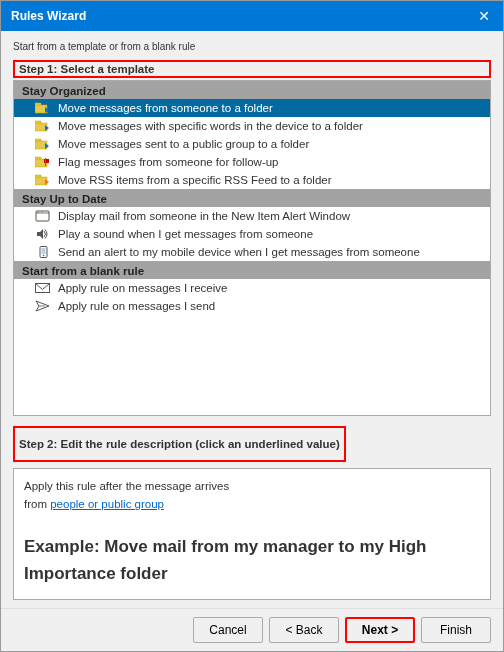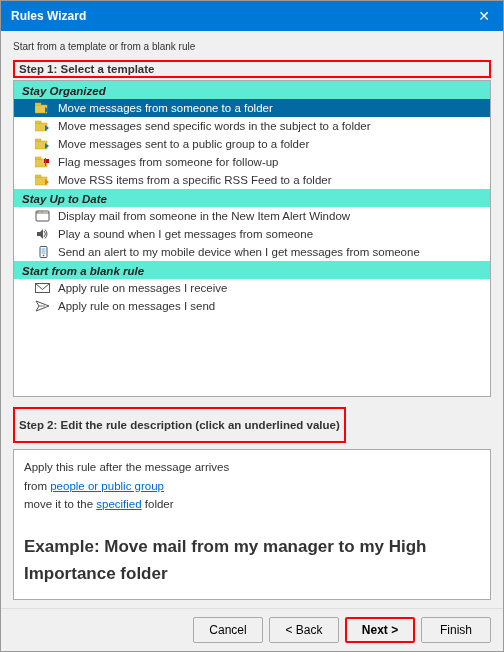--- a/index.html
+++ b/index.html
@@ -70,22 +70,21 @@
       background: white;
       flex: 1;
       overflow-y: auto;
       margin-bottom: 10px;
     }
     .list-group-label {
       font-weight: bold;
       font-size: 11.5px;
       padding: 4px 4px 2px 8px;
       color: #222;
-      background: #5eead4;
-      font-style: italic;
+      background: #a3a3a3;
     }
     .list-item {
       display: flex;
       align-items: center;
       padding: 2px 8px 2px 20px;
       cursor: pointer;
       font-size: 11.5px;
       color: #333;
       user-select: none;
     }
@@ -195,21 +194,21 @@
       </div>
 
       <div class="list-item">
         <div class="list-item-icon">
           <svg class="svg-icon" viewBox="0 0 16 12">
             <rect x="0" y="3" width="12" height="8" fill="#e8c84a" stroke="#c8a800" stroke-width="0.5"></rect>
             <rect x="0" y="1" width="6" height="2" fill="#e8c84a" stroke="#c8a800" stroke-width="0.5"></rect>
             <polygon points="10,5 14,8 10,11" fill="#0078d7"></polygon>
           </svg>
         </div>
-        <span>Move messages send specific words in the subject to a folder</span>
+        <span>Move messages with specific words in the device to a folder</span>
       </div>
 
       <div class="list-item">
         <div class="list-item-icon">
           <svg class="svg-icon" viewBox="0 0 16 12">
             <rect x="0" y="3" width="12" height="8" fill="#e8c84a" stroke="#c8a800" stroke-width="0.5"></rect>
             <rect x="0" y="1" width="6" height="2" fill="#e8c84a" stroke="#c8a800" stroke-width="0.5"></rect>
             <polygon points="10,5 14,8 10,11" fill="#0078d7"></polygon>
           </svg>
         </div>
@@ -297,21 +296,20 @@
         </div>
         <span>Apply rule on messages I send</span>
       </div>
     </div>
 
     <div class="step2-section">
       <div class="step2-header">Step 2: Edit the rule description (click an underlined value)</div>
       <div class="rule-description">
         <div>Apply this rule after the message arrives</div>
         <div>from <a>people or public group</a></div>
-        <div>move it to the <a>specified</a> folder</div>
         <div style="margin-top: 8px; height: 1px;"></div>
         <div class="example-text">Example: Move mail from my manager to my High Importance folder</div>
       </div>
     </div>
   </div>
 
   <div class="button-bar">
     <button class="btn">Cancel</button>
     <button class="btn">&lt; Back</button>
     <button class="btn highlighted">Next &gt;</button>

